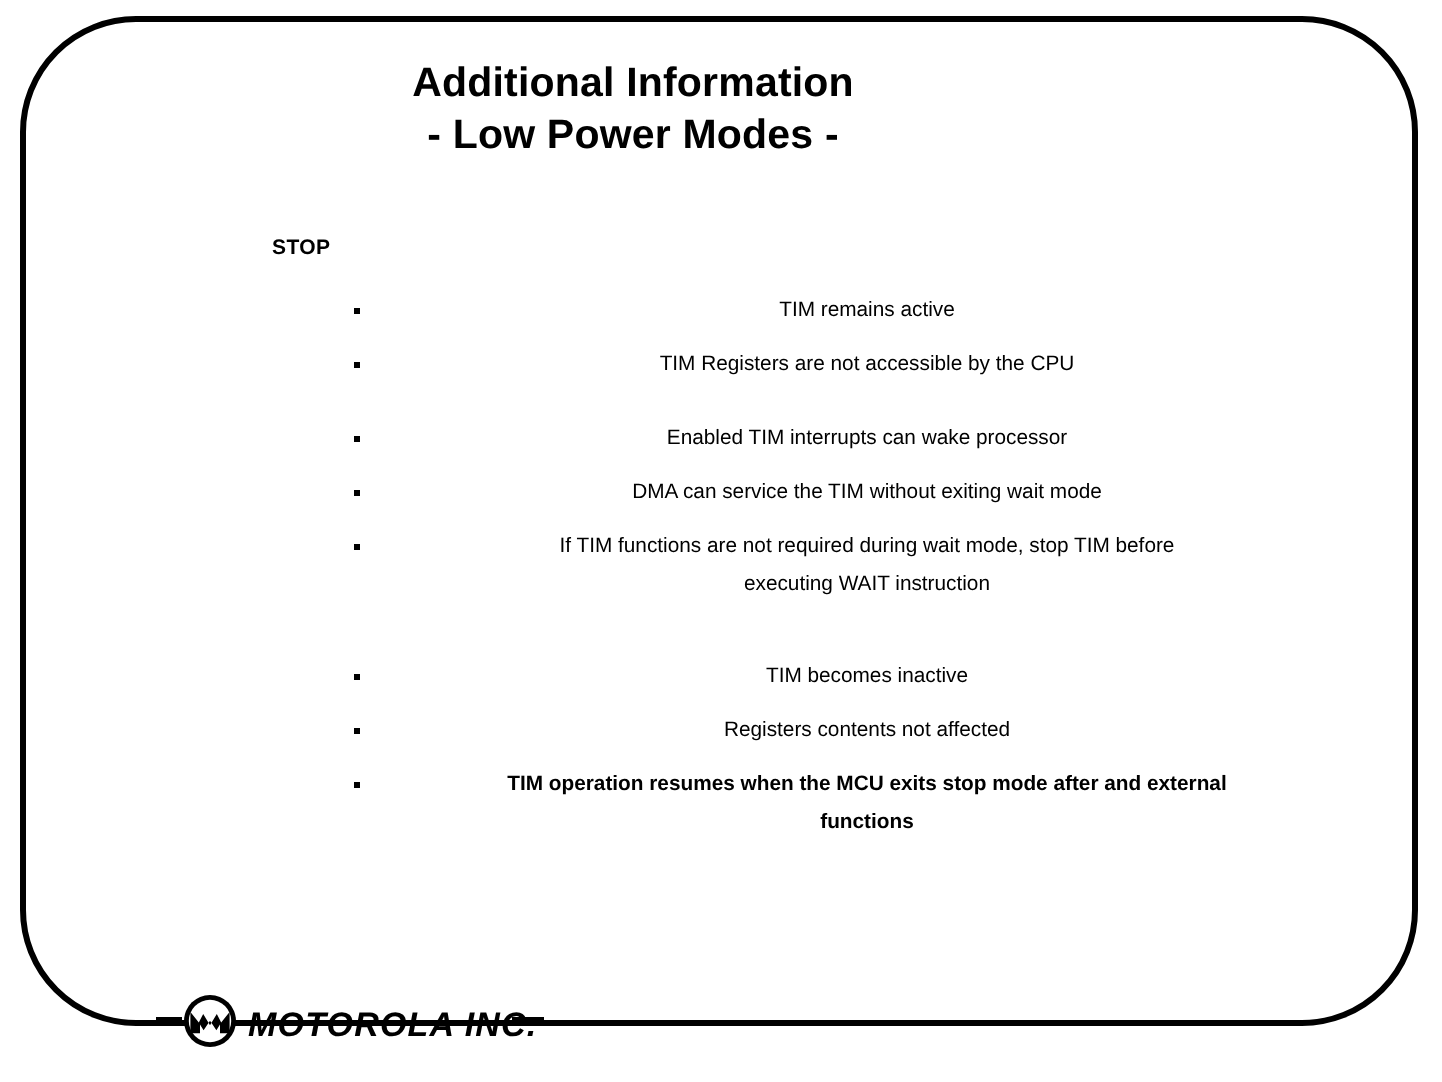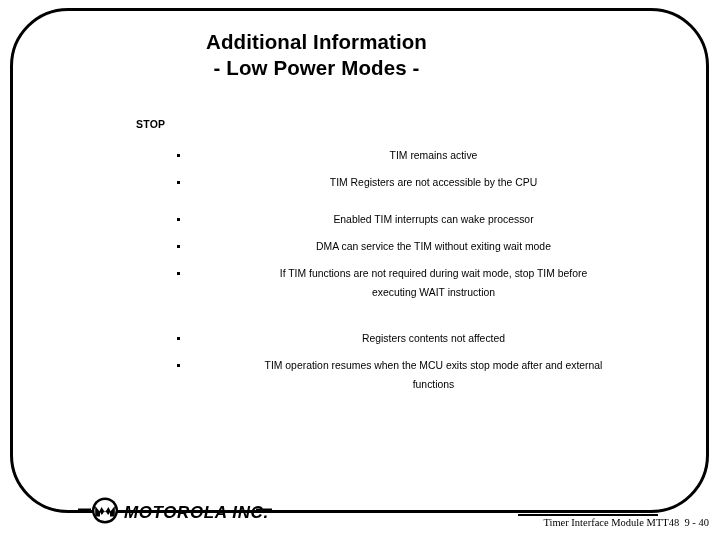--- a/index.html
+++ b/index.html
@@ -105,21 +105,21 @@
   }
 
   .wait-b1 { margin-top: 20px; }
   .wait-b2 { margin-top: 14px; }
   .wait-b3 { margin-top: 24px; }
   .wait-b4 { margin-top: 14px; }
   .wait-b5 { margin-top: 14px; }
 
   .stop-b1 { margin-top: 20px; }
   .stop-b2 { margin-top: 14px; }
-  .stop-b3 { margin-top: 14px; }
+  .stop-b3 { margin-top: 14px; font-weight: bold; }
 
   
   .logo {
     position: absolute;
     left: 78px;
     top: 494px;
     width: 200px;
     height: 34px;
   }
   .logo svg { display: block; }
@@ -186,20 +186,24 @@
         <li class="bullet wait-b5">
           <span class="marker"></span>
           <span class="btext">If TIM functions are not required during wait mode, stop TIM before</span>
           <span class="cont">executing WAIT instruction</span>
         </li>
       </ul>
     </div>
 
     <div class="section section-stop">
       <ul class="bullets">
+        <li class="bullet stop-b1">
+          <span class="marker"></span>
+          <span class="btext">TIM becomes inactive</span>
+        </li>
         <li class="bullet stop-b2">
           <span class="marker"></span>
           <span class="btext">Registers contents not affected</span>
         </li>
         <li class="bullet stop-b3">
           <span class="marker"></span>
           <span class="btext">TIM operation resumes when the MCU exits stop mode after and external</span>
           <span class="cont">functions</span>
         </li>
       </ul>
@@ -216,18 +220,14 @@
       <circle cx="27" cy="16.5" r="10.6" fill="#ffffff"></circle>
 
       <path d="M17.2 22.6 L17.2 12.0 L21.4 17.2 L23.6 13.0 L27.0 18.6 L30.4 13.0 L32.6 17.2 L36.8 12.0 L36.8 22.6 L32.0 22.6 L32.0 18.3 L30.2 21.1 L27.0 16.4 L23.8 21.1 L22.0 18.3 L22.0 22.6 Z" fill="#000000"></path>
 
       <text x="46" y="24" font-family="'Liberation Sans', sans-serif" font-size="17" font-weight="bold" font-style="italic" letter-spacing="0.6" fill="#000000">MOTOROLA INC.</text>
 
       <rect x="178" y="14.5" width="16" height="4.5" fill="#000000"></rect>
     </svg>
   </div>
 
-  <div class="footer">
-    <div class="footer-rule"></div>
-    <span class="footer-text">Timer Interface Module MTT48  9 - 40</span>
-  </div>
 
 </div>
 
 </body></html>

